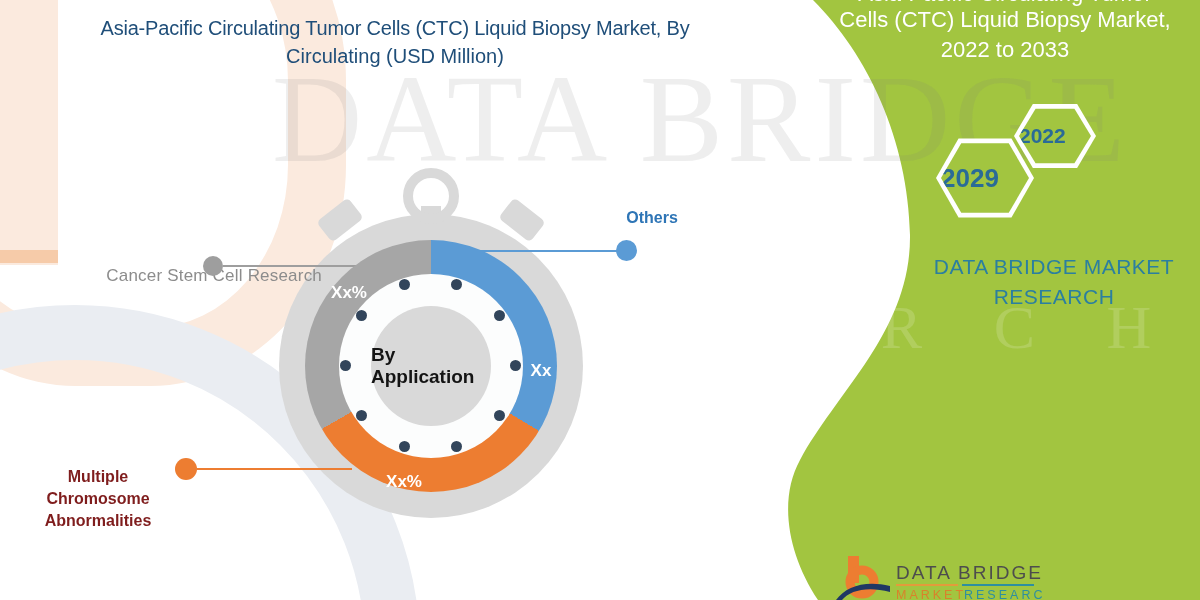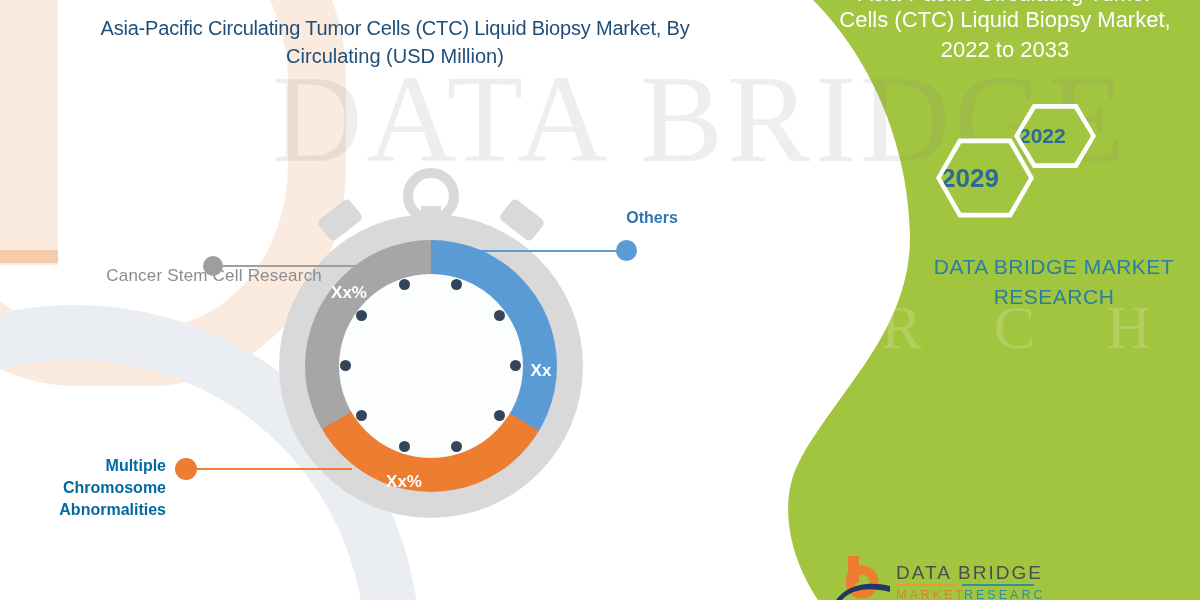--- a/index.html
+++ b/index.html
@@ -51,21 +51,21 @@
                  background:#d9d9d9;z-index:4;display:flex;align-items:center;
                  justify-content:center;}
   .center-label{font-size:19px;font-weight:700;color:#141414;}
 
   .seg-val{color:#ffffff;font-weight:700;font-size:17px;z-index:5;transform:translate(-50%,-50%);text-align:center;}
 
   .cat-label{font-size:16px;font-weight:700;z-index:5;}
   .lab-gray{left:92px;top:236px;width:230px;text-align:right;color:#8c8c8c;
             font-weight:400;font-size:17px;letter-spacing:.2px;margin-top:30px;}
   .lab-blue{left:592px;top:209px;width:120px;text-align:center;color:#2e75b6;}
-  .lab-orange{left:30px;top:455px;width:136px;text-align:right;color:#0369a1;line-height:1.38;}
+  .lab-orange{left:30px;top:466px;width:136px;text-align:center;color:#7f1d1d;line-height:1.38;}
   .leader-dot{border-radius:50%;z-index:5;}
   .dot-gray{left:203px;top:256px;width:20px;height:20px;background:#9e9e9e;}
   .dot-blue{left:616px;top:240px;width:21px;height:21px;background:#5b9bd5;}
   .dot-orange{left:175px;top:458px;width:22px;height:22px;background:#ed7d31;}
 
   
   .green-svg{left:0;top:0;z-index:2;}
   .gp-title{left:830px;top:0;width:350px;text-align:center;color:#ffffff;z-index:7;}
   .gp-title div{white-space:nowrap;}
   .gp-cut{position:absolute;left:0;top:-19px;width:350px;font-size:22px;}
@@ -129,20 +129,23 @@
     <div class="abs tick-dot" style="left:494px;top:310px;"></div>
     <div class="abs tick-dot" style="left:510px;top:360px;"></div>
     <div class="abs tick-dot" style="left:494px;top:410px;"></div>
     <div class="abs tick-dot" style="left:451px;top:441px;"></div>
     <div class="abs tick-dot" style="left:399px;top:441px;"></div>
     <div class="abs tick-dot" style="left:356px;top:410px;"></div>
     <div class="abs tick-dot" style="left:340px;top:360px;"></div>
     <div class="abs tick-dot" style="left:356px;top:310px;"></div>
     <div class="abs tick-dot" style="left:399px;top:279px;"></div>
 
+    <div class="abs center-circle">
+      <span class="center-label">By Application</span>
+    </div>
 
     <div class="abs seg-val" style="left:541px;top:371px;">Xx</div>
     <div class="abs seg-val" style="left:404px;top:482px;">Xx%</div>
     <div class="abs seg-val" style="left:349px;top:293px;">Xx%</div>
 
     <div class="abs cat-label lab-gray">Cancer Stem Cell Research</div>
     <div class="abs leader-dot dot-gray"></div>
 
     <div class="abs cat-label lab-blue">Others</div>
     <div class="abs leader-dot dot-blue"></div>

